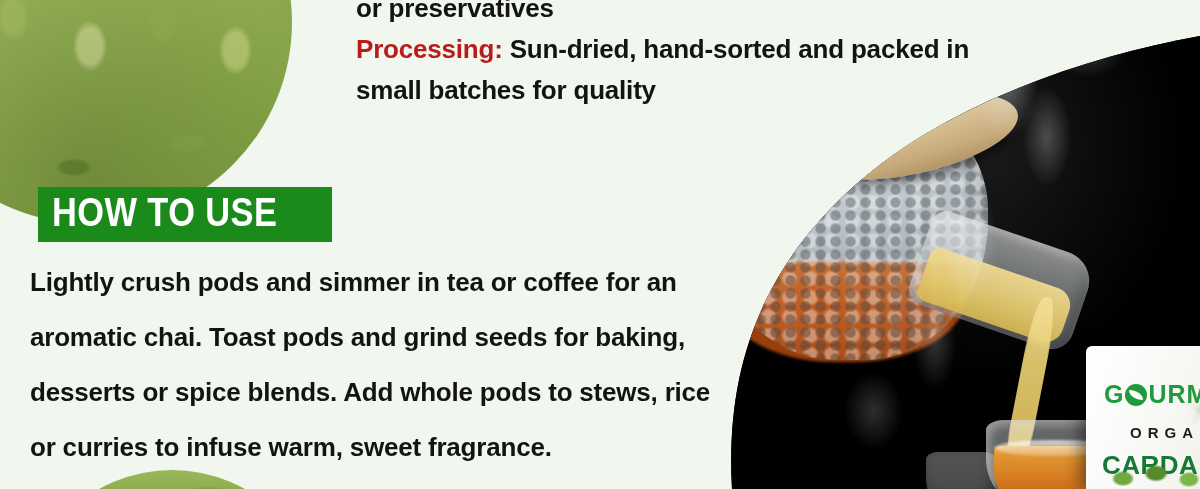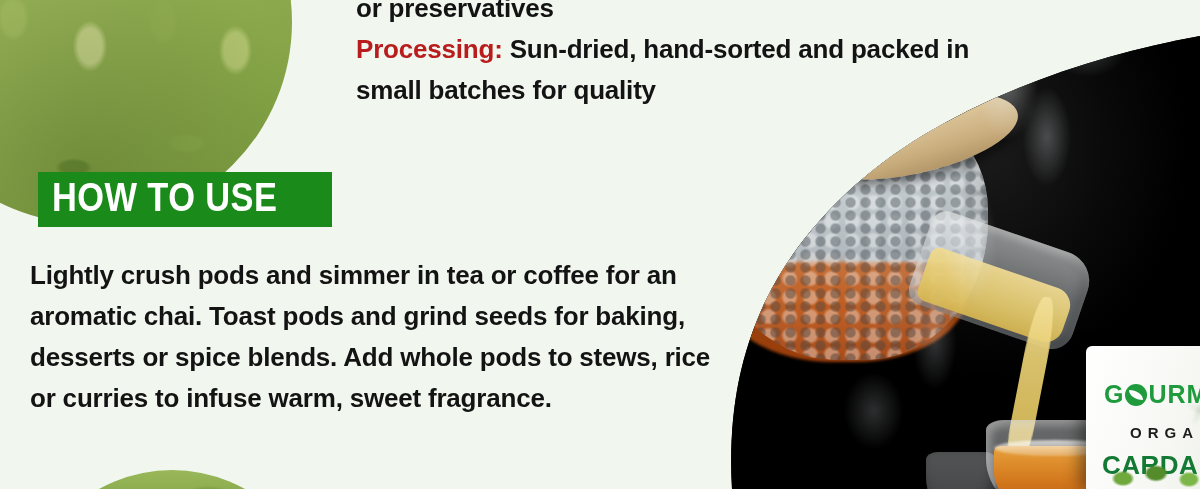--- a/index.html
+++ b/index.html
@@ -265,42 +265,42 @@
     font-weight: 600;
     font-stretch: condensed;
     letter-spacing: -.2px;
     color: #131313;
   }
   #processing-block .lead { color: #b91c1c; font-weight: 700; }
   #processing-block .cut-line { display: block; }
 
   #howto-banner {
     position: absolute;
-    left: 38px; top: 172px;
+    left: 38px; top: 187px;
     background: #1a8a1a;
     padding: 4px 18px 9px 14px;
   }
   #howto-banner .howto-text {
     font-size: 40px;
     font-weight: 700;
     font-stretch: ultra-condensed;
     letter-spacing: .5px;
     color: #ffffff;
     line-height: 1.05;
     transform: scaleX(.86);
     transform-origin: left center;
     display: inline-block;
     white-space: nowrap;
   }
 
   #howto-body {
     left: 30px; top: 255px;
     width: 690px;
     font-size: 26px;
-    line-height: 41px;
+    line-height: 55px;
     font-weight: 600;
     font-stretch: condensed;
     letter-spacing: -.2px;
     color: #131313;
   }
 </style>
 </head>
 <body>
 
 <div id="stage">

